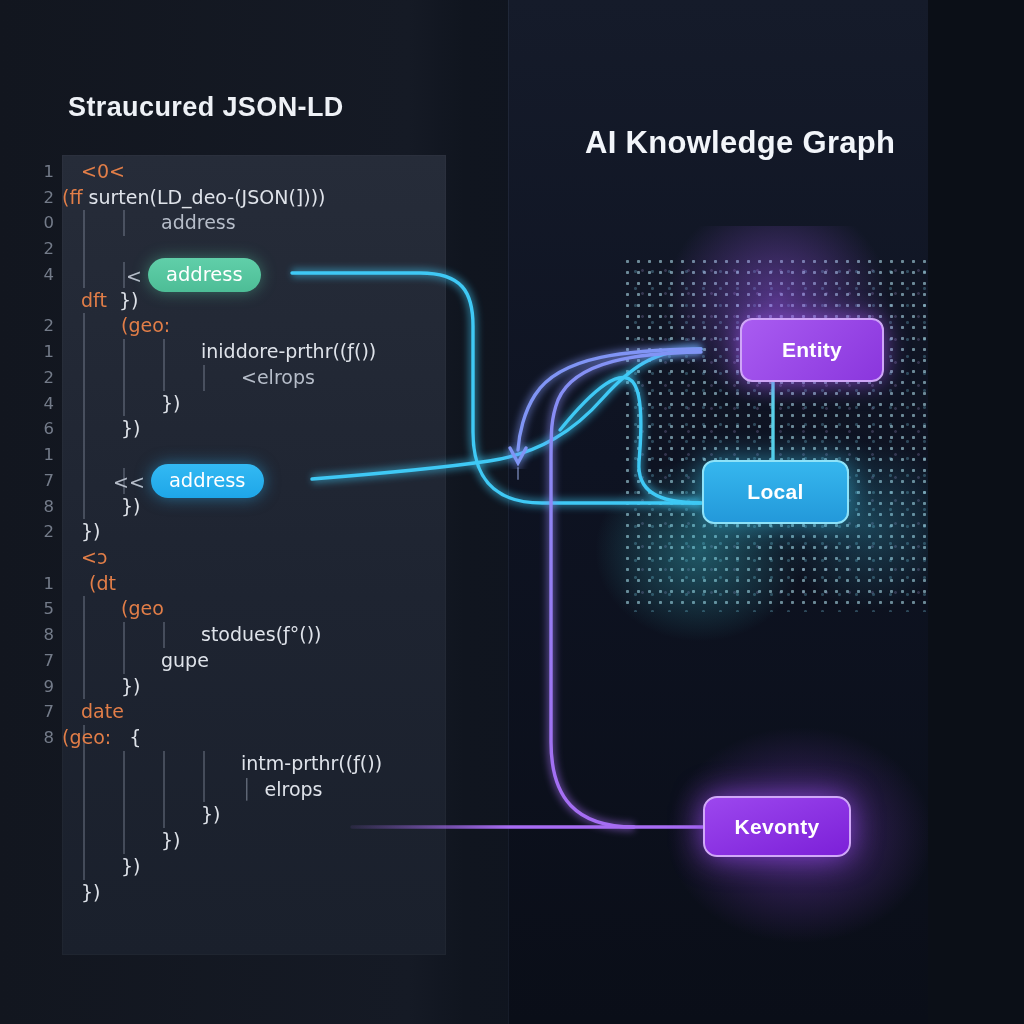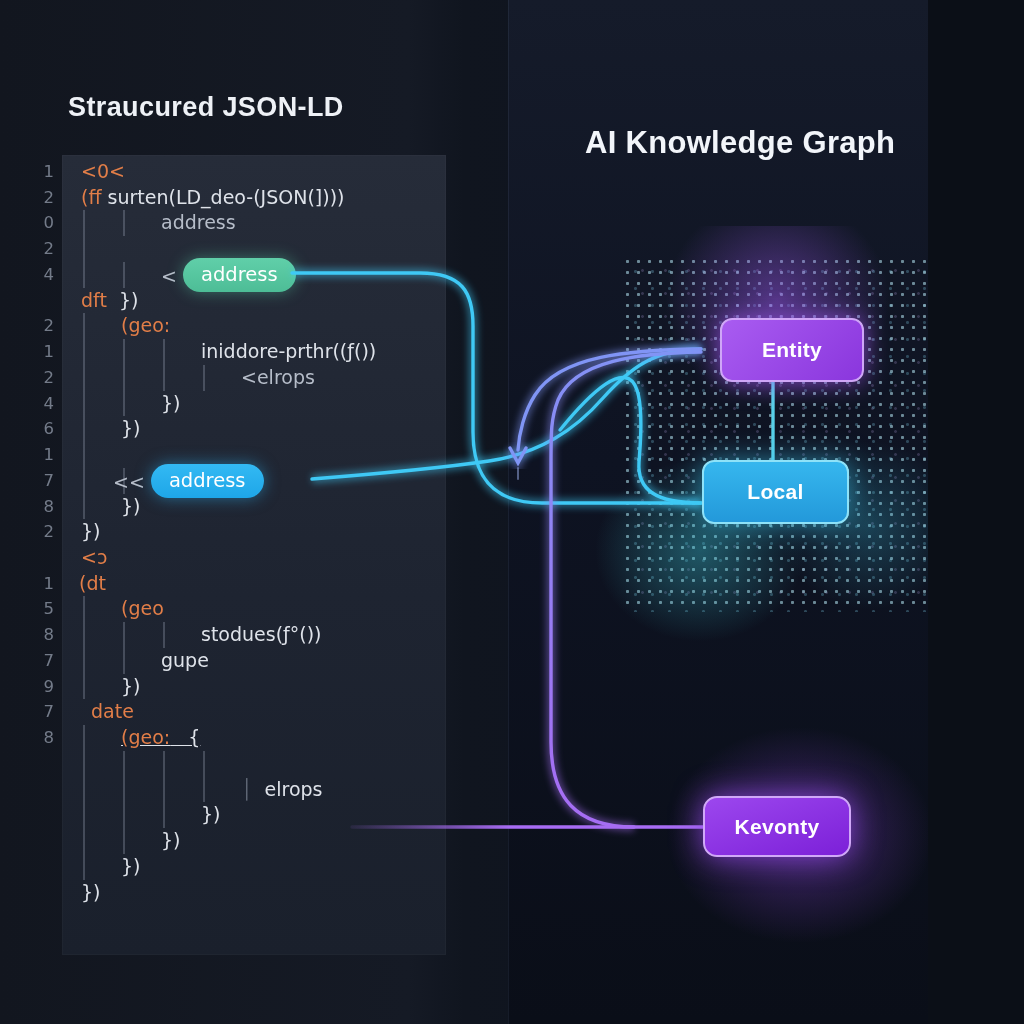--- a/index.html
+++ b/index.html
@@ -64,21 +64,21 @@
   svg.wires{position:absolute;inset:0;z-index:6;pointer-events:none;}
   .g{fill:none;stroke-width:9;opacity:.45;filter:url(#blurF);}
   .l{fill:none;stroke-width:3.4;stroke-linecap:round;}
   .c-cyan{stroke:#3fc9f5;}
   .c-teal{stroke:#58d0e8;}
   .c-peri{stroke:#8095f5;}
 
   
   .gnode{position:absolute;z-index:7;display:flex;align-items:center;justify-content:center;
          color:#ffffff;font-weight:600;font-size:21px;letter-spacing:.3px;}
-  .node-entity{left:720px;top:318px;width:140px;height:60px;border-radius:12px;
+  .node-entity{left:740px;top:318px;width:140px;height:60px;border-radius:12px;
         background:linear-gradient(135deg,#a95cf1,#8a36dd);border:2px solid #cfa6f7;
         box-shadow:0 0 24px rgba(160,85,240,.75);}
   .node-local{left:702px;top:460px;width:143px;height:60px;border-radius:12px;
         background:linear-gradient(180deg,#36b7ee,#2399da);border:2px solid #8ee2f8;
         box-shadow:0 0 28px rgba(60,200,240,.6);}
   .node-kevonty{left:703px;top:796px;width:144px;height:57px;border-radius:14px;
         background:linear-gradient(160deg,#9c47ee,#7c20d8);border:2.5px solid #d0a8f8;
         box-shadow:0 0 30px rgba(150,75,235,.8);}
 </style>
 </head>
@@ -101,21 +101,21 @@
   <div class="code-rows">
       <div class="crow">
         <span class="lnum">1</span>
         <span class="ccontent">
           <span class="ctext" style="padding-left: 19px;"><span class="kw">&lt;0&lt;</span></span>
         </span>
       </div>
       <div class="crow">
         <span class="lnum">2</span>
         <span class="ccontent">
-          <span class="ctext" style="padding-left: 19px;"><span class="kw">(ff </span><span class="tx">surten(LD_deo-(JSON(])))</span></span>
+          <span class="ctext" style=""><span class="kw">(ff </span><span class="tx">surten(LD_deo-(JSON(])))</span></span>
         </span>
       </div>
       <div class="crow">
         <span class="lnum">0</span>
         <span class="ccontent">
           <i class="guide" style="left: 21px;"></i>
           <i class="guide" style="left: 61px;"></i>
           <span class="ctext" style="padding-left: 99px;"><span class="dim">address</span></span>
         </span>
       </div>
@@ -124,21 +124,21 @@
         <span class="ccontent">
           <i class="guide" style="left: 21px;"></i>
           <span class="ctext" style="padding-left: 59px;"></span>
         </span>
       </div>
       <div class="crow">
         <span class="lnum">4</span>
         <span class="ccontent">
           <i class="guide" style="left: 21px;"></i>
           <i class="guide" style="left: 61px;"></i>
-          <span class="ctext" style="padding-left: 99px;"><span class="dim">&lt; </span><span class="pill pill_green">address</span></span>
+          <span class="ctext" style="padding-left: 64px;"><span class="dim">&lt; </span><span class="pill pill_green">address</span></span>
         </span>
       </div>
       <div class="crow">
         <span class="lnum"></span>
         <span class="ccontent">
           <span class="ctext" style="padding-left: 19px;"><span class="kw">dft</span><span class="tx">  })</span></span>
         </span>
       </div>
       <div class="crow">
         <span class="lnum">2</span>
@@ -211,21 +211,21 @@
       </div>
       <div class="crow">
         <span class="lnum"></span>
         <span class="ccontent">
           <span class="ctext" style="padding-left: 19px;"><span class="kw">&lt;ɔ</span></span>
         </span>
       </div>
       <div class="crow">
         <span class="lnum">1</span>
         <span class="ccontent">
-          <span class="ctext" style="padding-left: 17px;"><span class="kw">(dt</span></span>
+          <span class="ctext" style="padding-left: 27px;"><span class="kw">(dt</span></span>
         </span>
       </div>
       <div class="crow">
         <span class="lnum">5</span>
         <span class="ccontent">
           <i class="guide" style="left: 21px;"></i>
           <span class="ctext" style="padding-left: 59px;"><span class="kw">(geo</span></span>
         </span>
       </div>
       <div class="crow">
@@ -248,37 +248,38 @@
       <div class="crow">
         <span class="lnum">9</span>
         <span class="ccontent">
           <i class="guide" style="left: 21px;"></i>
           <span class="ctext" style="padding-left: 59px;"><span class="tx">})</span></span>
         </span>
       </div>
       <div class="crow">
         <span class="lnum">7</span>
         <span class="ccontent">
-          <span class="ctext" style="padding-left: 29px;"><span class="kw">date</span></span>
+          <span class="ctext" style="padding-left: 19px;"><span class="kw">date</span></span>
         </span>
       </div>
       <div class="crow">
         <span class="lnum">8</span>
         <span class="ccontent">
           <i class="guide" style="left: 21px;"></i>
-          <span class="ctext" style="padding-left: 59px; text-decoration: underline;"><span class="kw">(geo:</span><span class="tx">   {</span></span>
+          <span class="ctext" style=""><span class="kw">(geo:</span><span class="tx">   {</span></span>
         </span>
       </div>
       <div class="crow">
         <span class="lnum"></span>
         <span class="ccontent">
           <i class="guide" style="left: 21px;"></i>
           <i class="guide" style="left: 61px;"></i>
           <i class="guide" style="left: 101px;"></i>
           <i class="guide" style="left: 141px;"></i>
+          <span class="ctext" style="padding-left: 179px;"><span class="tx">intm-prthr((ƒ())</span></span>
         </span>
       </div>
       <div class="crow">
         <span class="lnum"></span>
         <span class="ccontent">
           <i class="guide" style="left: 21px;"></i>
           <i class="guide" style="left: 61px;"></i>
           <i class="guide" style="left: 101px;"></i>
           <i class="guide" style="left: 141px;"></i>
           <span class="ctext" style="padding-left: 179px;"><span class="gd">│</span><span class="tx">  elrops</span></span>

